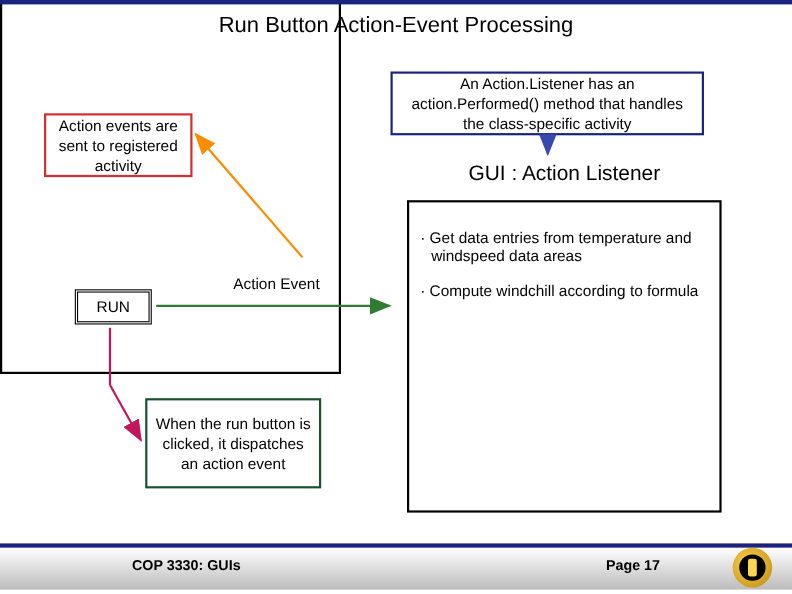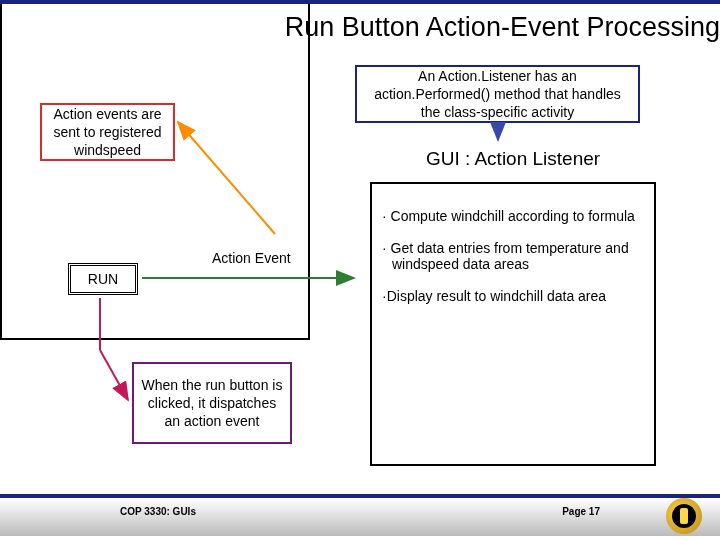--- a/index.html
+++ b/index.html
@@ -3,75 +3,74 @@
 <meta charset="utf-8">
 <style>
   * { box-sizing: border-box; margin: 0; padding: 0; }
   body { font-family: Arial, sans-serif; background: #fff; width: 720px; height: 540px; position: relative; overflow: hidden; }
   
   .bar { position: absolute; left: 0; width: 100%; height: 4px; background: #1a237e; }
   .bar-top { top: 0; }
   .bar-bottom { top: 494px; }
   .footer-bar { position: absolute; top: 498px; left: 0; width: 100%; height: 38px; background: linear-gradient(to bottom, #fff, #bbb); }
   
-  .title { position: absolute; top: 12px; left: 0; width: 100%; text-align: right; font-size: 27px; font-weight: normal; }
+  .title { position: absolute; top: 12px; left: 0; width: 100%; text-align: center; font-size: 20px; font-weight: normal; }
   
   .box { position: absolute; background: #fff; font-size: 14px; line-height: 1.3; text-align: center; display: flex; align-items: center; justify-content: center; flex-direction: column; padding: 4px 6px; }
   
   .box-red { border: 2px solid #d32f2f; }
   .box-blue { border: 2px solid #1a237e; }
   .box-doubleblack { border: 3px double #000; }
-  .box-magenta { border: 2px solid #701a75; }
+  .box-magenta { border: 2px solid #14532d; }
   
   .box1 { top: 103px; left: 40px; width: 135px; height: 58px; }
   .box2 { top: 65px; left: 355px; width: 285px; height: 58px; }
   .gbox { top: 140px; left: 358px; width: 310px; height: 340px; border: 2px solid #000; background: #fff; }
   .gtitle { position: absolute; top: 148px; left: 358px; width: 310px; text-align: center; font-size: 19px; }
   .innerbox { position: absolute; top: 182px; left: 370px; width: 286px; height: 284px; border: 2px solid #000; background: #fff; padding: 10px; text-align: left; font-size: 14px; }
   .innerbox p { margin: 8px 0; }
   .innerbox .m1 { text-decoration: underline; margin-top: 56px; }
   .innerbox ul { list-style: none; margin-top: 14px; }
   .innerbox li { margin: 8px 0 16px 0; padding-left: 10px; text-indent: -10px; }
   
   .runbox { top: 263px; left: 68px; width: 70px; height: 32px; font-size: 14px; }
   .actlabel { position: absolute; top: 250px; left: 212px; font-size: 14px; text-align: right; }
   .dispbox { top: 362px; left: 132px; width: 160px; height: 82px; }
   
   svg.arrows { position: absolute; top: 0; left: 0; width: 720px; height: 540px; pointer-events: none; }
   
-  .footer-text { position: absolute; top: 506px; width: 100%; display: flex; justify-content: space-between; padding: 0 120px 0 120px; font-size: 10px; font-weight: bold; font-style: italic; }
+  .footer-text { position: absolute; top: 506px; width: 100%; display: flex; justify-content: space-between; padding: 0 120px 0 120px; font-size: 13px; font-weight: bold; font-style: italic; }
   .footer-text span:nth-child(1) { font-style: normal; }
   .footer-text span:nth-child(2) { font-style: normal; }
   
   .logo { position: absolute; top: 498px; right: 18px; width: 36px; height: 36px; border-radius: 50%; background: radial-gradient(circle at 40% 40%, #ffd54f, #b8860b); }
   .logo::after { content: ""; position: absolute; top: 6px; left: 6px; width: 24px; height: 24px; border-radius: 50%; background: #000; }
   .logo::before { content: ""; position: absolute; top: 10px; left: 14px; width: 8px; height: 16px; background: #ffd54f; z-index: 2; border-radius: 2px; }
 </style>
 </head>
 <body>
 
 <div class="bar bar-top"></div>
 
 <h1 class="title">Run Button Action-Event Processing</h1>
 
 <div class="box box-red box1">
-  <span>Action events are sent to registered windspeed</span>
+  <span>Action events are sent to registered activity</span>
 </div>
 
 <div class="box box-blue box2">
   <span>An Action.Listener has an action.Performed() method that handles the class-specific activity</span>
 </div>
 
 <div class="gbox"></div>
 <div class="gtitle">GUI : Action Listener</div>
 <div class="innerbox">
   <ul>
+    <li>· Get data entries from temperature and windspeed data areas</li>
     <li>· Compute windchill according to formula</li>
-    <li>· Get data entries from temperature and windspeed data areas</li>
-    <li>·Display result to windchill data area</li>
   </ul>
 </div>
 
 <div class="box box-doubleblack runbox">
   <span>RUN</span>
 </div>
 
 <div class="actlabel">Action Event</div>
 
 <div class="box box-magenta dispbox">

